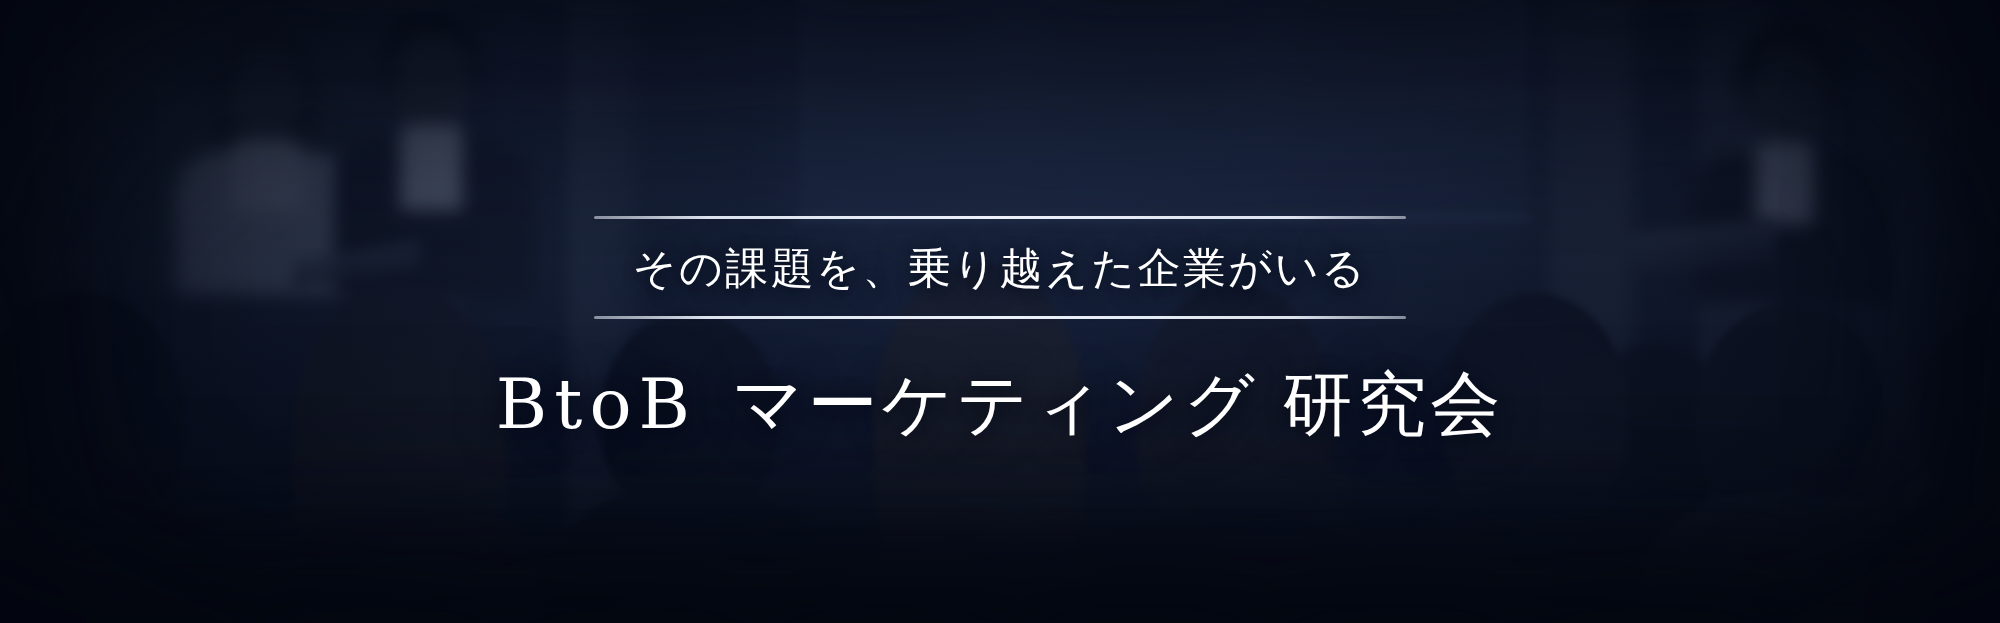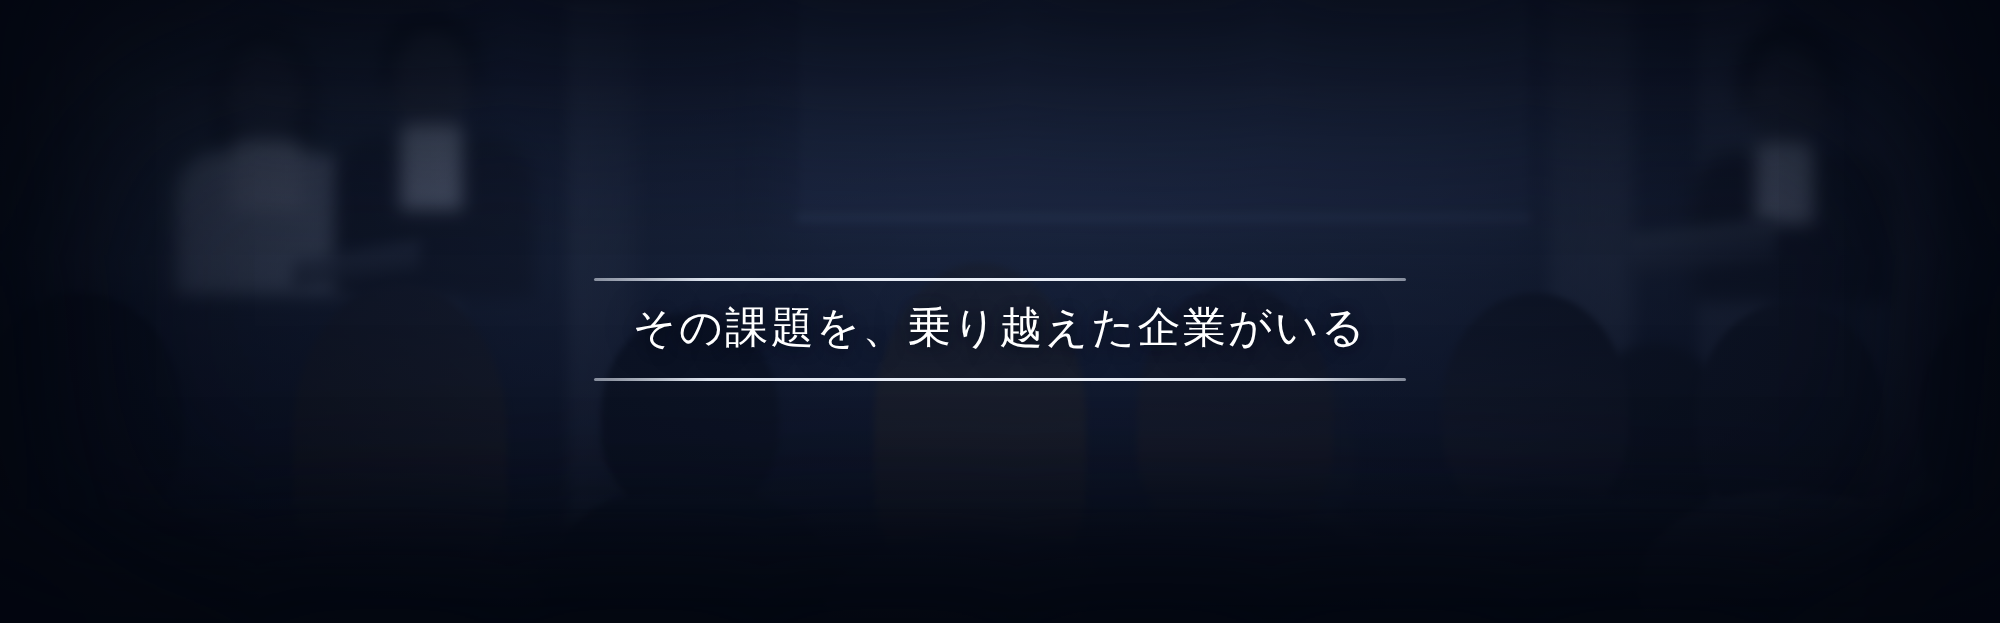--- a/index.html
+++ b/index.html
@@ -185,21 +185,21 @@
                rgba(232,238,248,.95) 14%,
                rgba(236,241,250,1)   50%,
                rgba(232,238,248,.95) 86%,
                rgba(228,234,245,.55) 100%);
     border-radius:2px;
   }
   .rule-top{ margin-bottom:22px; }
   .rule-bot{ margin-top:20px; }
 
   .subtitle{
-    font-family:Liberation Mono, monospace;
+    font-family:Liberation Sans, sans-serif;
     font-size:43px;
     line-height:1.28;
     font-weight:400;
     color:#ffffff;
     letter-spacing:.055em;
     white-space:nowrap;
     text-shadow:0 2px 14px rgba(4,8,20,.82), 0 0 34px rgba(10,18,40,.6);
   }
 
   .maintitle{
@@ -300,15 +300,18 @@
   </div>
 
   <div class="tint" style="z-index:5"></div>
   <div class="bluewash" style="z-index:5"></div>
   <div class="vignette" style="z-index:5"></div>
 
   <div class="caption">
     <div class="rule rule-top"></div>
     <div class="subtitle">その課題を、乗り越えた企業がいる</div>
     <div class="rule rule-bot"></div>
+    <h1 class="maintitle">
+      <span class="latin">BtoB</span><span class="gap"></span><span>マーケティング</span><span class="gap"></span><span>研究会</span>
+    </h1>
   </div>
 
 </div>
 
 </body></html>

